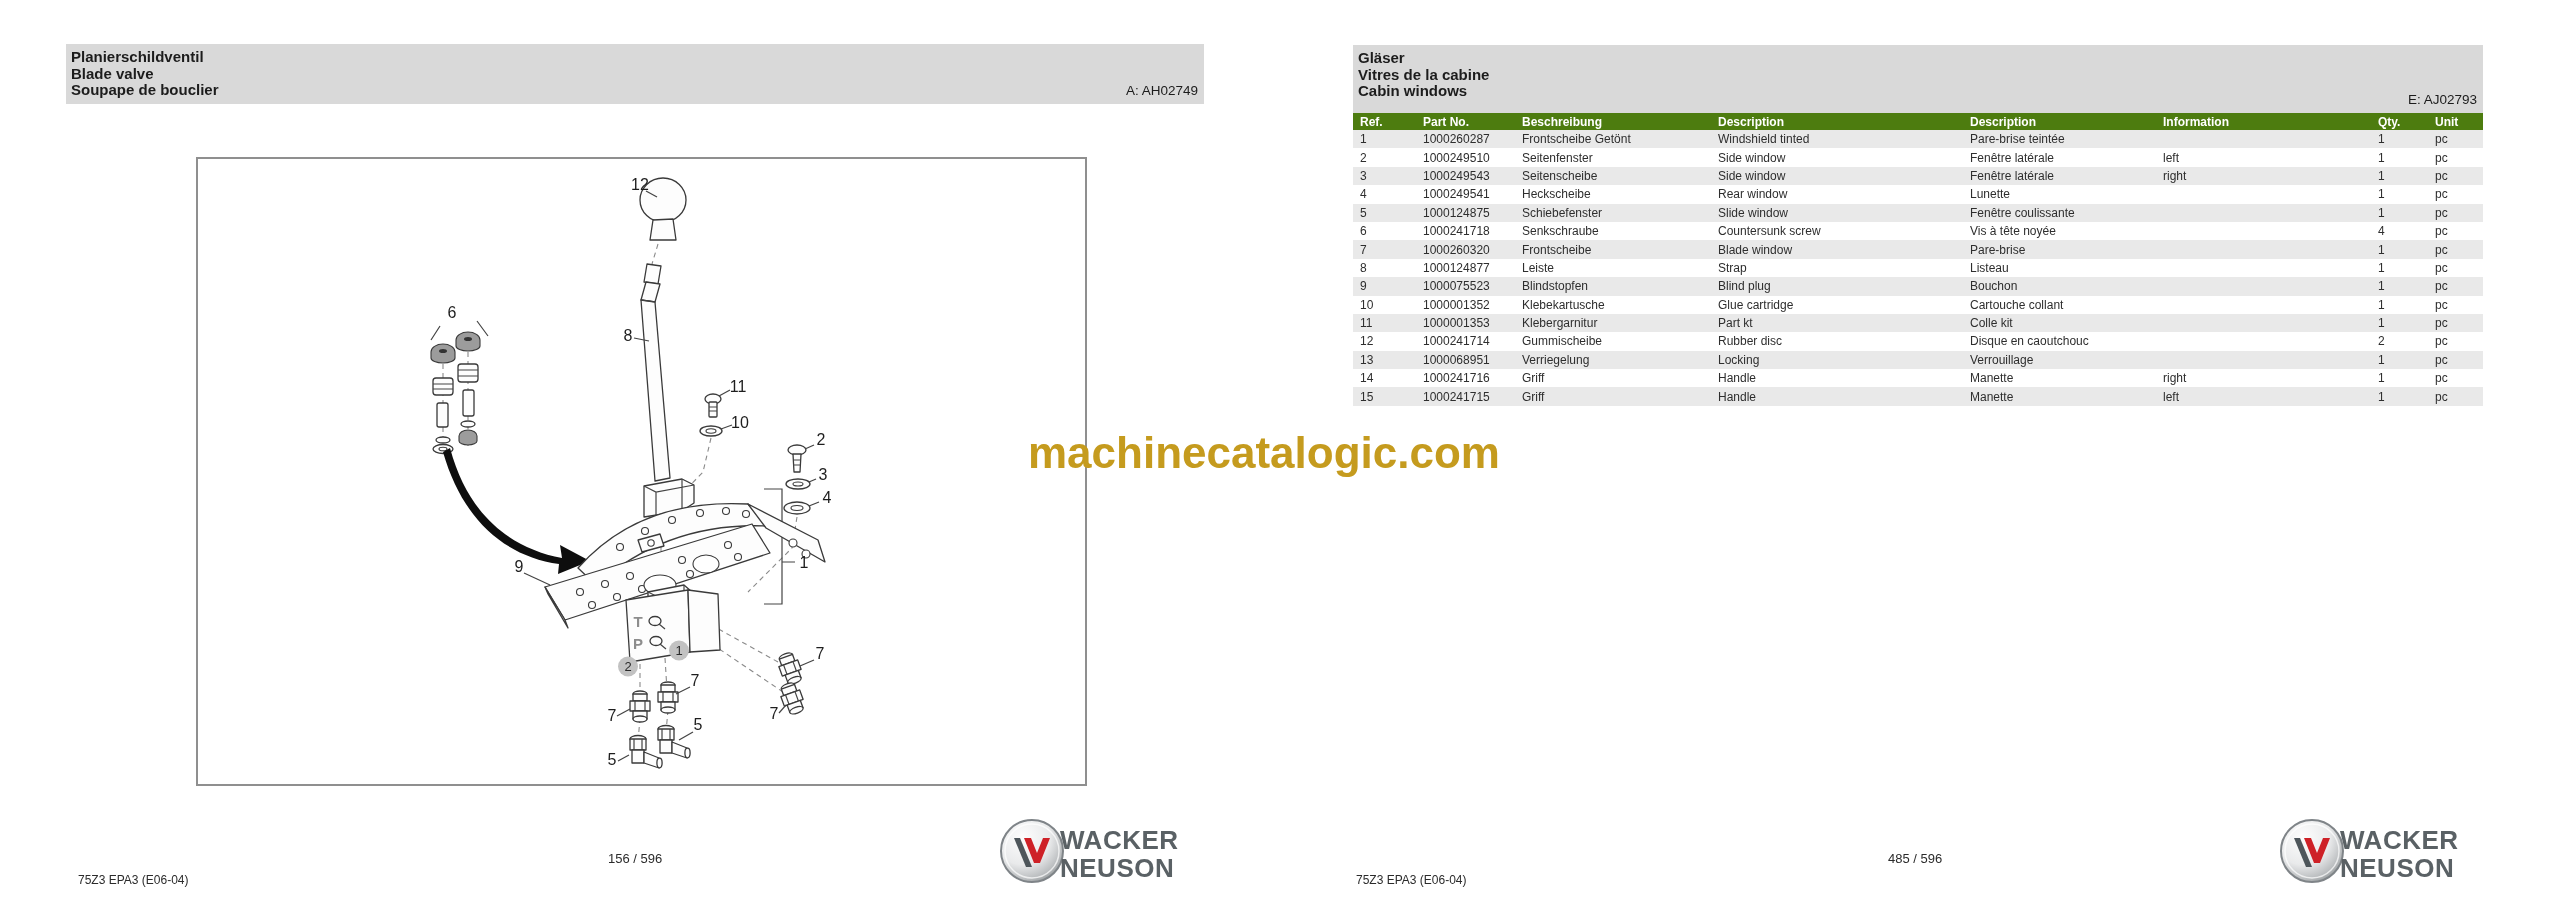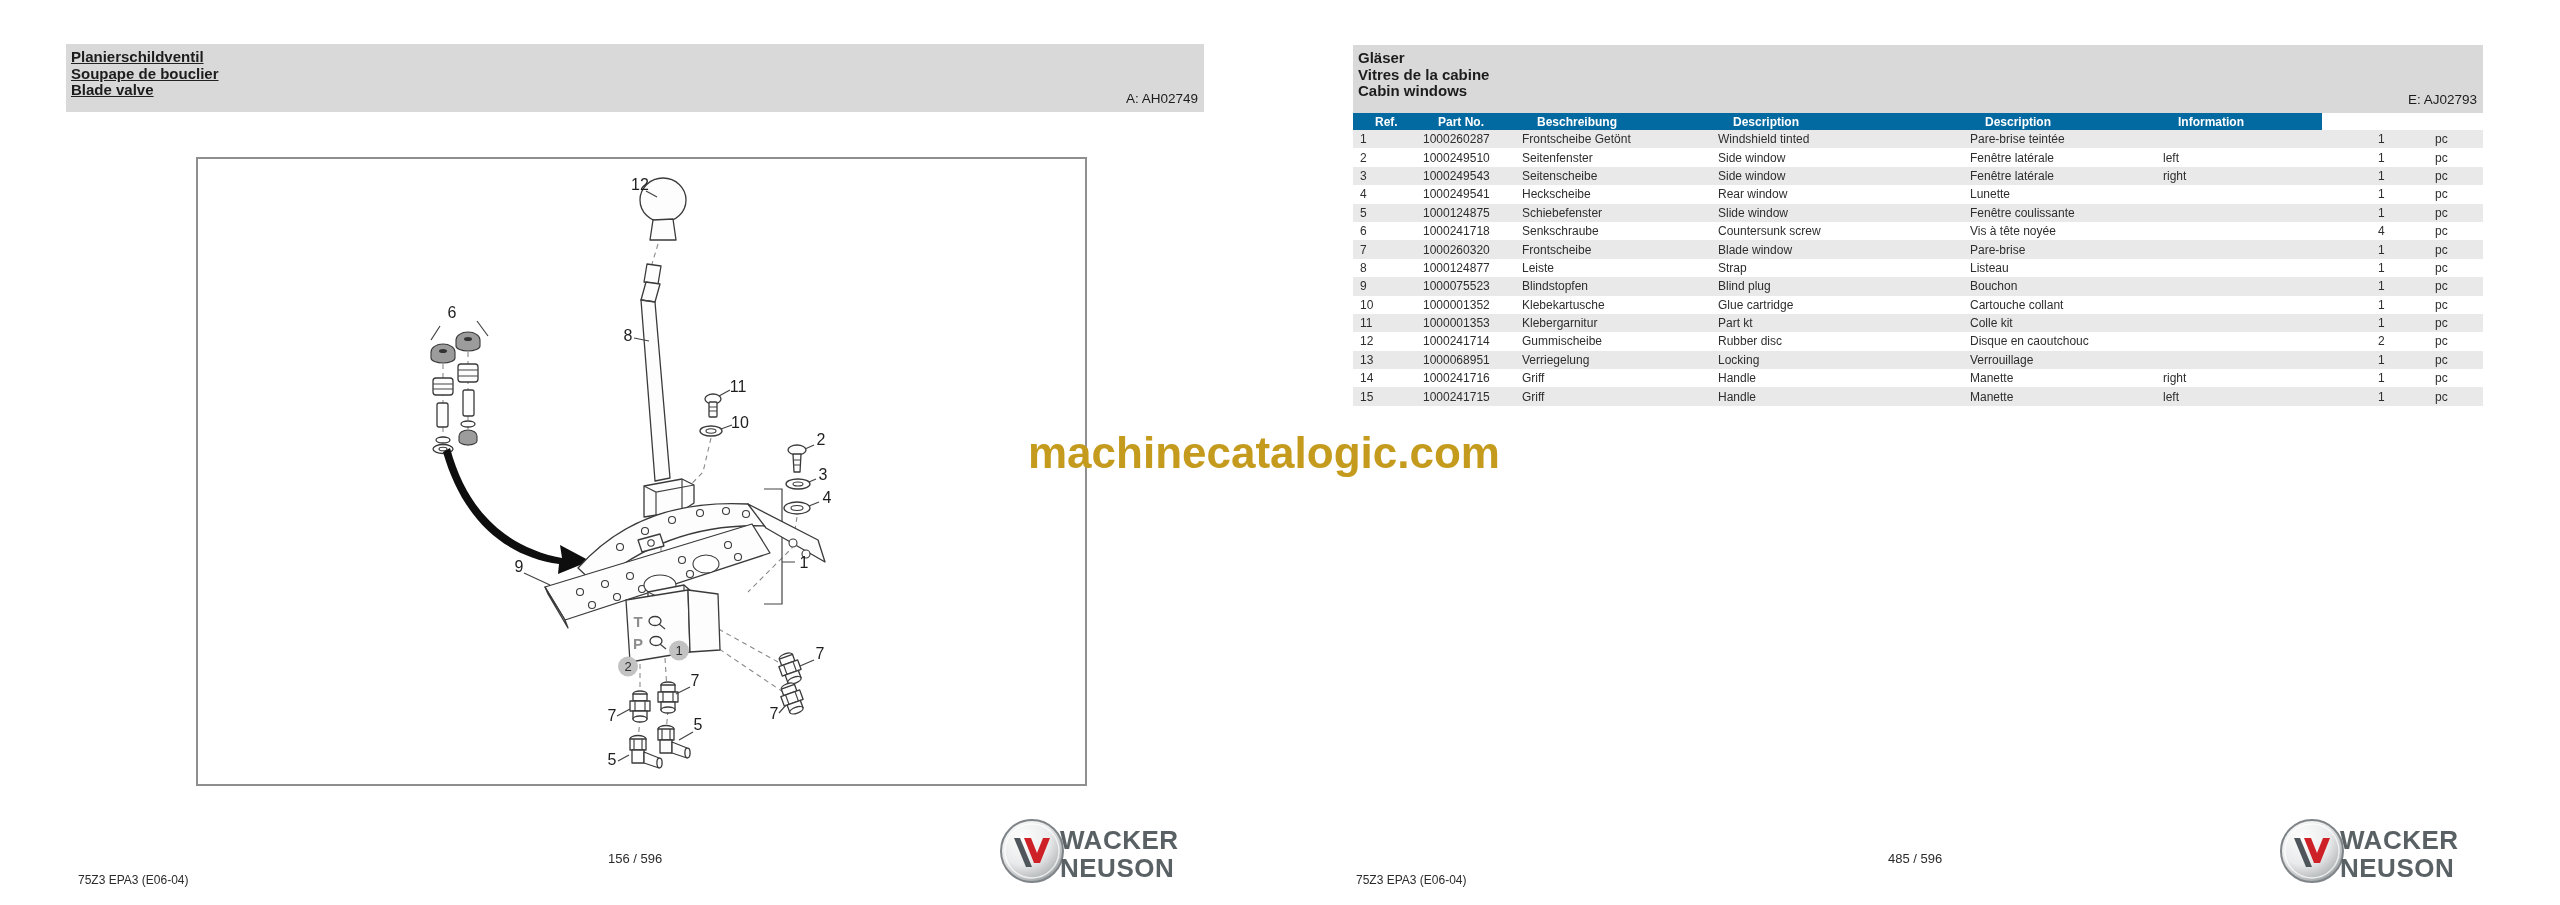--- a/index.html
+++ b/index.html
@@ -17,23 +17,23 @@
   .dash{stroke:#8a8a8a;fill:none;stroke-width:1.1;stroke-dasharray:5 4;}
   .part{fill:#fdfdfd;stroke:#3a3a3a;stroke-width:1.3;stroke-linejoin:round;}
   .dark{fill:#9c9c9c;stroke:#3a3a3a;stroke-width:1.1;}
   .hole{fill:#fff;stroke:#3a3a3a;stroke-width:1.1;}
   .blk{fill:#0e0e0e;stroke:none;}
   .callout{font-size:16px;fill:#1e1e1e;text-anchor:middle;}
   .port-label{font-size:15px;font-weight:bold;fill:#8d8d8d;text-anchor:middle;}
   .circled-num{font-size:13px;fill:#2a2a2a;text-anchor:middle;}
   
   #table-header{
-    position:absolute;left:1353px;top:113px;width:969px;height:17px;background:#0369a1;
+    position:absolute;left:1353px;top:113px;width:1130px;height:17px;background:#4d7c0f;
     display:grid;grid-template-columns:63px 99px 196px 252px 193px 215px 57px 45px;
-    align-items:center;padding-left:22px;box-sizing:border-box;
+    align-items:center;padding-left:7px;box-sizing:border-box;
     color:#ffffff;font-weight:bold;font-size:12px;white-space:nowrap;
   }
   #table-body{position:absolute;left:1353px;top:130px;width:1130px;}
   .trow{
     display:grid;grid-template-columns:63px 99px 196px 252px 193px 215px 57px 45px;
     height:18.4px;align-items:center;padding-left:7px;box-sizing:border-box;
     font-size:12px;color:#2e2e2e;white-space:nowrap;
   }
   .trow.odd{background:#e9e9e9;}
   
@@ -42,25 +42,25 @@
   .logo{position:absolute;}
   
   #watermark{
     position:absolute;left:1028px;top:428px;font-size:44px;font-weight:bold;
     color:#c59b1e;letter-spacing:0px;white-space:nowrap;
   }
 </style>
 </head>
 <body>
 
-<div class="band" id="left-band" style="left:66px;top:44px;width:1138px;height:68px;text-decoration:underline;">
+<div class="band" id="left-band" style="left:66px;top:44px;width:1138px;height:60px;">
   <div class="band-titles">
     <div>Planierschildventil</div>
+    <div>Blade valve</div>
     <div>Soupape de bouclier</div>
-    <div>Blade valve</div>
   </div>
   <div class="fig-ref">A: AH02749</div>
 </div>
 
 <svg id="diagram-svg" width="891" height="629" viewBox="196 157 891 629">
 
   <rect x="197" y="158" width="889" height="627" fill="none" stroke="#8f8f8f" stroke-width="2"></rect>
 
   <g>
     <line class="dash" x1="658" y1="244" x2="652" y2="264"></line>

